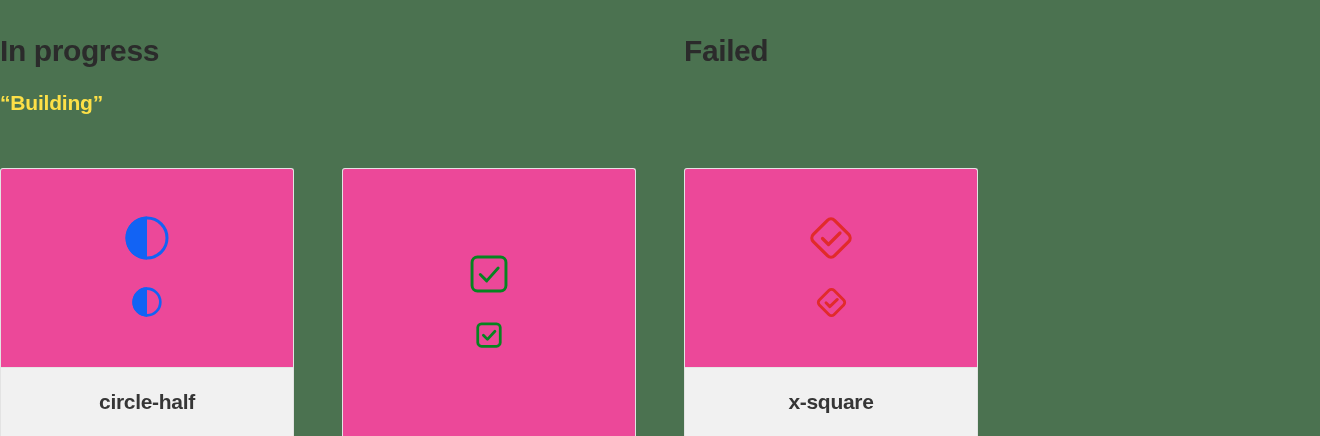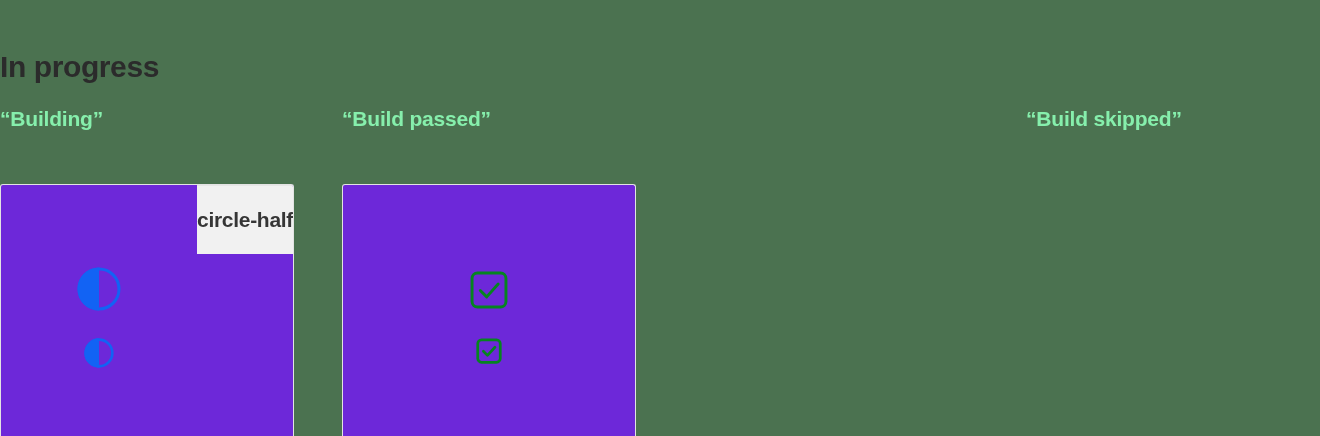--- a/index.html
+++ b/index.html
@@ -22,59 +22,59 @@
     column-gap: 0px;
   }
   .col {
     position: relative;
     width: 342px;
     box-sizing: border-box;
   }
   .col-inner {
     position: absolute;
     left: 0;
-    top: 16px;
+    top: 0;
     width: 294px;
     height: 340px;
   }
   .heading {
     position: absolute;
     top: 36px;
     left: 0;
     font-size: 30px;
     font-weight: bold;
     color: #2b2b2b;
     letter-spacing: -0.4px;
     line-height: 1;
     white-space: nowrap;
   }
   .subheading {
     position: absolute;
     top: 92px;
     left: 0;
     font-size: 21px;
     font-weight: bold;
-    color: #86efac;
+    color: #fde047;
     letter-spacing: -0.2px;
     line-height: 1;
     white-space: nowrap;
   }
   .card {
     position: absolute;
     top: 168px;
     left: 0;
     width: 294px;
     height: 268px;
-    background: #6d28d9;
+    background: #ec4899;
     border: 1px solid #e3e3e3;
     border-bottom: none;
     box-sizing: border-box;
     border-radius: 3px 3px 0 0;
     display: flex;
-    flex-direction: row;
+    flex-direction: column;
     overflow: hidden;
   }
   .card-body {
     flex: 1 1 auto;
     display: flex;
     flex-direction: column;
     align-items: center;
     justify-content: center;
     gap: 24px;
     padding-bottom: 4px;
@@ -124,21 +124,20 @@
         </div>
         <div class="card-footer">
           <span>circle-half</span>
         </div>
       </div>
     </div>
   </div>
 
   <div class="col">
     <div class="col-inner">
-      <div class="subheading">“Build passed”</div>
       <div class="card">
         <div class="card-body">
           <span class="icon-big">
             <svg width="44" height="44" viewBox="0 0 48 48">
               <rect x="5.5" y="5.5" width="37" height="37" rx="6" ry="6" fill="none" stroke="#068420" stroke-width="3.2"></rect>
               <path d="M14.5 24.5 L21.5 31.5 L34 17.5" fill="none" stroke="#068420" stroke-width="3.2" stroke-linecap="round" stroke-linejoin="round"></path>
             </svg>
           </span>
           <span class="icon-small">
             <svg width="30" height="30" viewBox="0 0 48 48">
@@ -146,22 +145,45 @@
               <path d="M15 24.5 L21.5 31 L33.5 18" fill="none" stroke="#068420" stroke-width="4.4" stroke-linecap="round" stroke-linejoin="round"></path>
             </svg>
           </span>
         </div>
       </div>
     </div>
   </div>
 
   <div class="col">
     <div class="col-inner">
+      <div class="heading">Failed</div>
+      <div class="card">
+        <div class="card-body">
+          <span class="icon-big">
+            <svg width="48" height="48" viewBox="0 0 48 48">
+              <g transform="rotate(45 24 24)">
+                <rect x="9" y="9" width="30" height="30" rx="5" ry="5" fill="none" stroke="#e12b2b" stroke-width="3.2"></rect>
+              </g>
+              <path d="M15.5 24.5 L21.5 30.5 L33 19" fill="none" stroke="#e12b2b" stroke-width="3.2" stroke-linecap="round" stroke-linejoin="round"></path>
+            </svg>
+          </span>
+          <span class="icon-small">
+            <svg width="33" height="33" viewBox="0 0 48 48">
+              <g transform="rotate(45 24 24)">
+                <rect x="9" y="9" width="30" height="30" rx="5" ry="5" fill="none" stroke="#e12b2b" stroke-width="4.2"></rect>
+              </g>
+              <path d="M16 24.5 L21.5 30 L32.5 19.5" fill="none" stroke="#e12b2b" stroke-width="4.2" stroke-linecap="round" stroke-linejoin="round"></path>
+            </svg>
+          </span>
+        </div>
+        <div class="card-footer">
+          <span>x-square</span>
+        </div>
+      </div>
     </div>
   </div>
 
   <div class="col">
     <div class="col-inner">
-      <div class="subheading">“Build skipped”</div>
     </div>
   </div>
 
 </div>
 
 </body></html>

